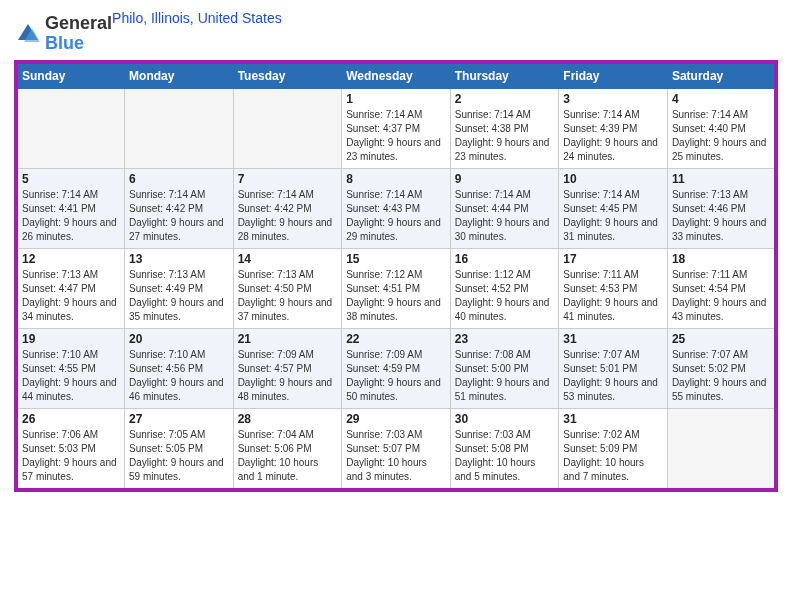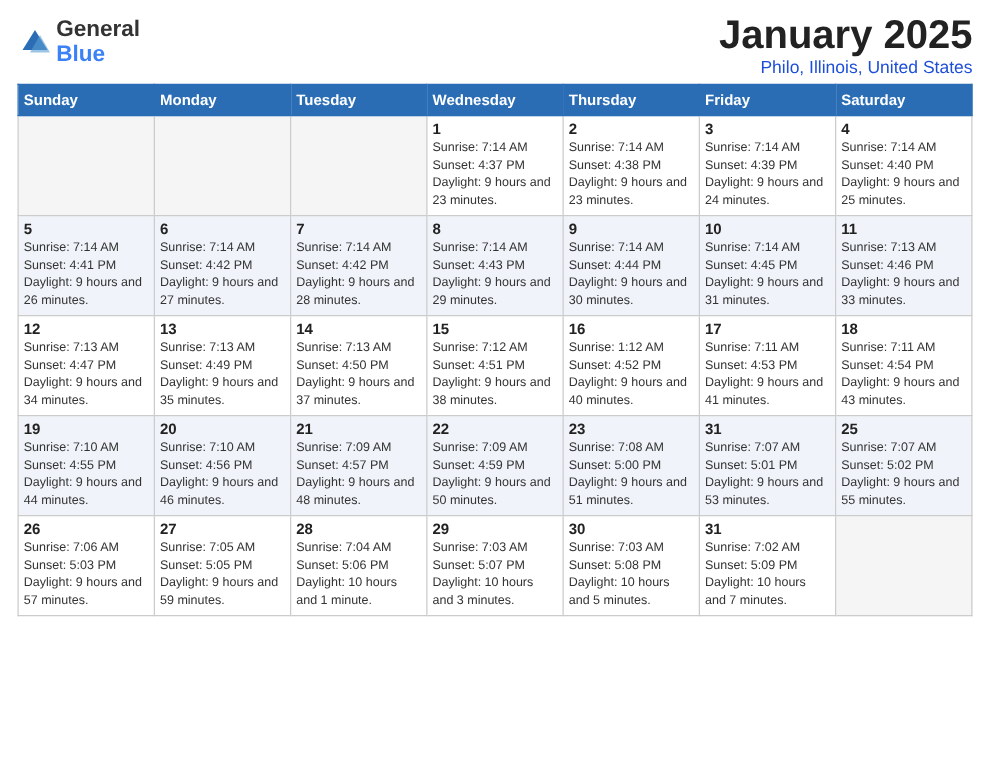--- a/index.html
+++ b/index.html
@@ -11,21 +11,21 @@
       padding: 0;
     }
     .page {
       width: 792px;
       min-height: 612px;
       background: #fff;
       padding: 10px 14px 14px 14px;
     }
     .header {
       display: flex;
-      justify-content: space-between;
+      justify-content: flex-start;
       align-items: flex-start;
       margin-bottom: 6px;
     }
     .logo {
       display: flex;
       align-items: center;
       margin-top: 4px;
     }
     .logo-text {
       font-size: 18px;
@@ -48,21 +48,21 @@
       color: #222;
       line-height: 1.1;
     }
     .calendar-subtitle {
       font-size: 14px;
       color: #1d4ed8;
     }
     .calendar {
       width: 100%;
       border-collapse: collapse;
-      border: 1px solid #a21caf;
+      border: 4px solid #a21caf;
     }
     .calendar th {
       background: #2a6db5;
       color: #fff;
       font-size: 12px;
       font-weight: bold;
       padding: 5px 4px;
       text-align: left;
       border: 1px solid #2a6db5;
     }
@@ -104,21 +104,20 @@
       <svg class="logo-icon" viewBox="0 0 28 28">
         <polygon points="14,4 24,20 4,20" fill="#2a6db5"></polygon>
         <polygon points="18,8 26,22 10,22" fill="#5a9fd4" opacity="0.6"></polygon>
       </svg>
       <div>
         <span class="logo-text logo-general">General</span><br>
         <span class="logo-text logo-blue">Blue</span>
       </div>
     </div>
     <div class="title-block">
-      <div class="calendar-title">January 2025</div>
       <div class="calendar-subtitle">Philo, Illinois, United States</div>
     </div>
   </div>
 
   <table class="calendar">
     <thead>
       <tr>
         <th>Sunday</th>
         <th>Monday</th>
         <th>Tuesday</th>

